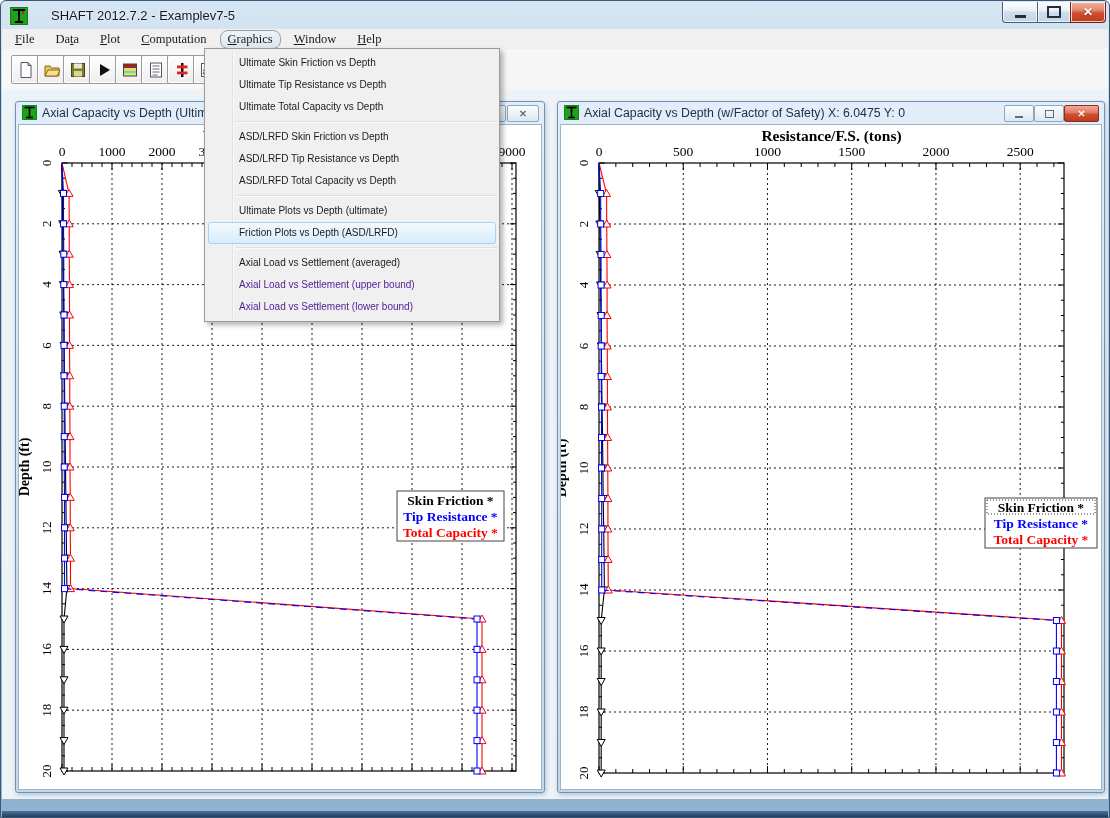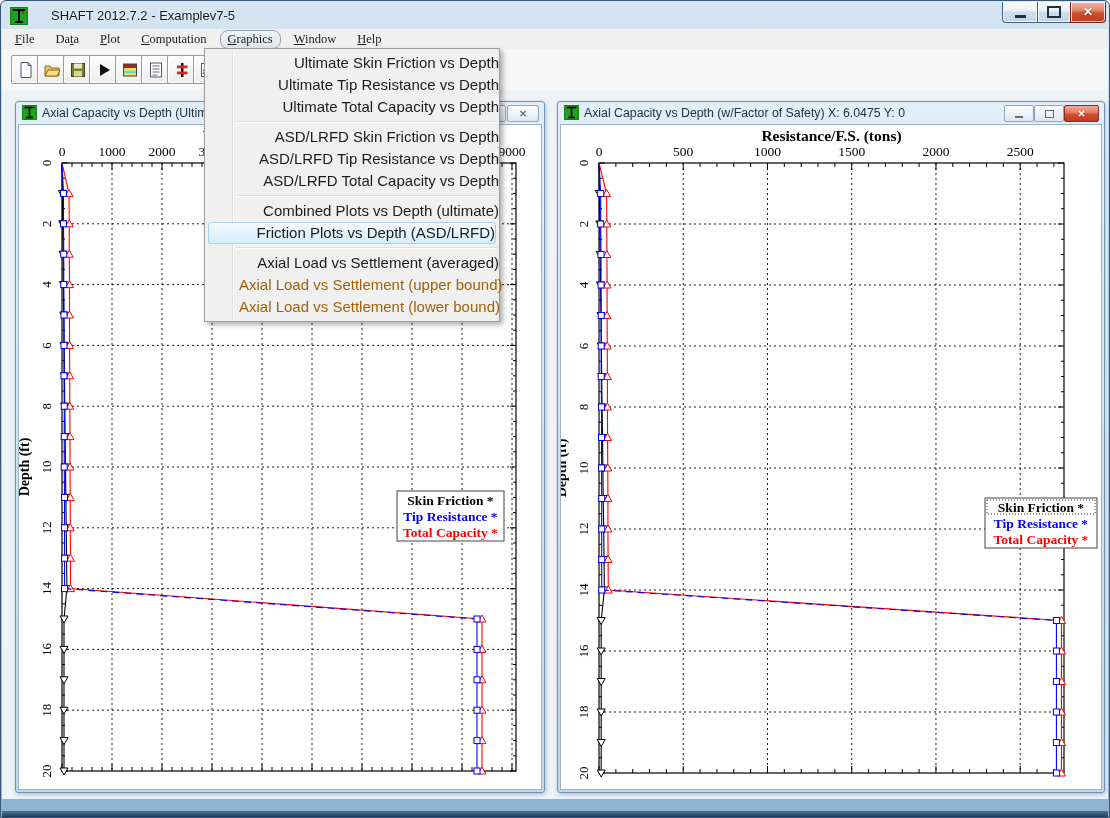--- a/index.html
+++ b/index.html
@@ -55,25 +55,25 @@
   .cg-max{width:7px;height:6px;border:1.5px solid currentColor;}
   .cg-x{font-size:9.5px;font-weight:bold;line-height:1;}
   .child-client{position:absolute;left:2px;top:22px;right:2px;bottom:2px;background:#fff;
     border:1px solid #9ab4c9;}
   .child-client svg{position:absolute;left:0;top:0;}
   
   #dropdown{position:absolute;left:203px;top:47px;width:294px;background:#f0f0f0;
     border:1px solid #9b9b9b;box-shadow:3px 3px 5px rgba(0,0,0,.3);padding:3px 0;z-index:50;}
   #dropdown .gutter{position:absolute;left:27px;top:2px;bottom:2px;width:1px;background:#e0e1e2;
     border-right:1px solid #fbfbfb;}
-  .dd-item{position:relative;height:22px;line-height:22px;padding-left:34px;font-size:15px;
-    color:#1b1b1b;white-space:nowrap;text-align:right;}
+  .dd-item{position:relative;height:22px;line-height:22px;padding-left:34px;font-size:10px;
+    color:#1b1b1b;white-space:nowrap;}
   .dd-item.hl{margin:0 3px;border:1px solid #abd1ec;border-radius:3px;height:20px;line-height:20px;
     background:linear-gradient(180deg,#f3f9fe,#d7ecfb);padding-left:30px;}
-  .dd-item.disabled{color:#a16207;}
+  .dd-item.disabled{color:#4c1d95;}
   .dd-sep{height:1px;background:#e0e0e0;border-bottom:1px solid #fafafa;margin:3px 1px 3px 31px;}
 </style>
 </head>
 <body>
 
 <div id="main-frame">
 
   <div id="titlebar">
     <svg id="app-icon" viewBox="0 0 18 18">
       <rect x="0" y="0" width="18" height="18" rx="2" fill="#1ea21e" stroke="#0a5a0a"></rect>
@@ -766,21 +766,21 @@
   <div id="dropdown">
     <div class="gutter"></div>
   <div class="dd-item">Ultimate Skin Friction vs Depth</div>
       <div class="dd-item">Ultimate Tip Resistance vs Depth</div>
       <div class="dd-item">Ultimate Total Capacity vs Depth</div>
       <div class="dd-sep"></div>
       <div class="dd-item">ASD/LRFD Skin Friction vs Depth</div>
       <div class="dd-item">ASD/LRFD Tip Resistance vs Depth</div>
       <div class="dd-item">ASD/LRFD Total Capacity vs Depth</div>
       <div class="dd-sep"></div>
-      <div class="dd-item">Combined Plots vs Depth (ultimate)</div>
+      <div class="dd-item">Ultimate Plots vs Depth (ultimate)</div>
       <div class="dd-item hl">Friction Plots vs Depth (ASD/LRFD)</div>
       <div class="dd-sep"></div>
       <div class="dd-item">Axial Load vs Settlement (averaged)</div>
       <div class="dd-item disabled">Axial Load vs Settlement (upper bound)</div>
       <div class="dd-item disabled">Axial Load vs Settlement (lower bound)</div>
     </div>
 
 </div>
 
 </body></html>

